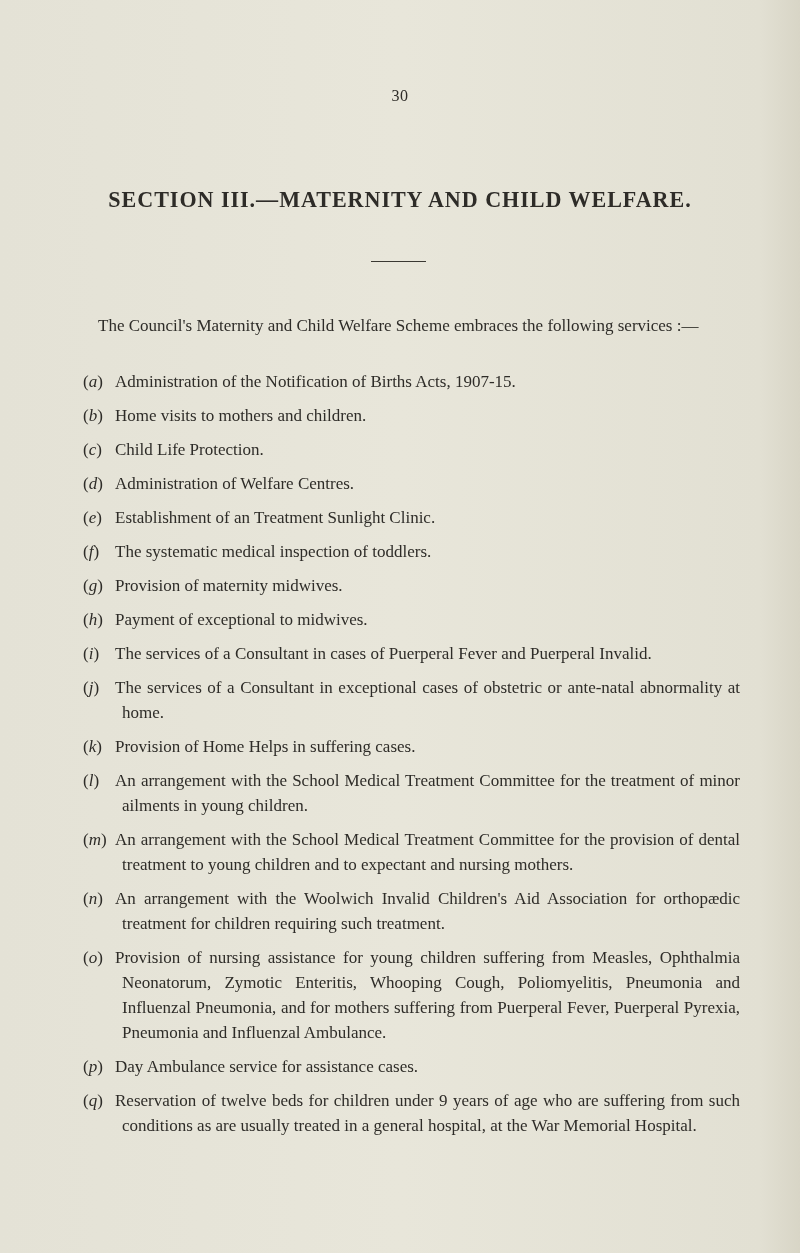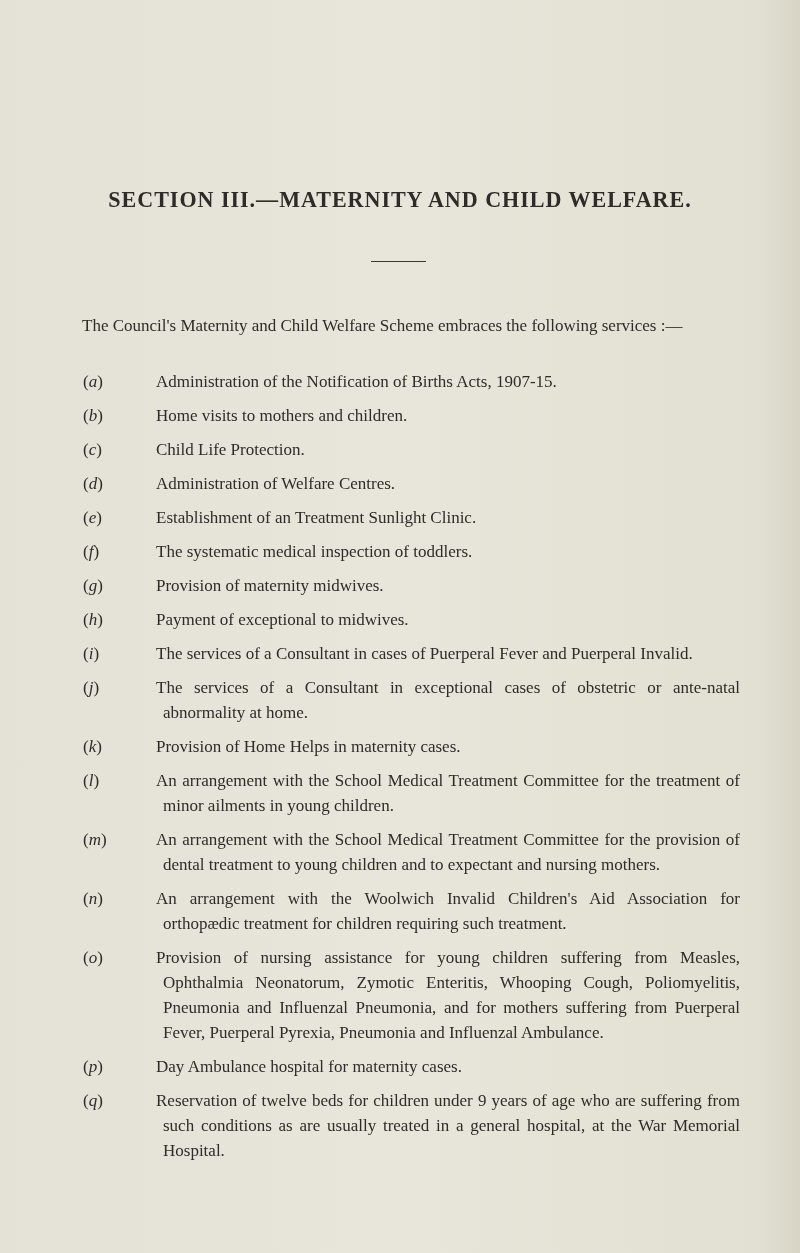--- a/index.html
+++ b/index.html
@@ -21,43 +21,44 @@
     .section-title {
       position: absolute; top: 187px; left: 0; width: 800px; text-align: center;
       font-size: 23px; font-weight: bold; letter-spacing: 1px;
       transform: scaleX(0.96);
     }
     .rule {
       position: absolute; top: 261px; left: 371px; width: 55px; height: 1px;
       background: #3a3832;
     }
     .intro {
-      position: absolute; top: 294px; left: 44px; width: 680px;
+      position: absolute; top: 294px; left: 60px; width: 680px;
       font-size: 17px; line-height: 29px; text-align: justify;
       text-indent: 38px;
     }
     .list {
       position: absolute; top: 369px; left: 83px; width: 657px;
       margin: 0; padding: 0; list-style: none;
       font-size: 17px;
     }
     .item {
       position: relative; padding-left: 32px; line-height: 25px;
       margin-bottom: 9px; text-align: justify;
     }
     .item .mark {
       position: absolute; left: 0; top: 0; font-style: normal;
     }
     .item .mark i { font-style: italic; }
-    .item .text { display: block; padding-left: 7px; text-indent: -7px; margin-left: 41px; }
+    .item .text { display: block; padding-left: 7px; text-indent: -7px; }
   </style>
 </head>
 <body>
 
 <div class="page">
+  <div class="page-number">30</div>
   <div class="section-title">SECTION III.—MATERNITY AND CHILD WELFARE.</div>
   <div class="rule"></div>
   <p class="intro">The Council's Maternity and Child Welfare Scheme embraces the following services :—</p>
 
   <ul class="list">
     <li class="item">
         <span class="mark">(<i>a</i>)</span>
         <span class="text">Administration of the Notification of Births Acts, 1907-15.</span>
       </li>
     <li class="item">
@@ -91,40 +92,40 @@
     <li class="item">
         <span class="mark">(<i>i</i>)</span>
         <span class="text">The services of a Consultant in cases of Puerperal Fever and Puerperal Invalid.</span>
       </li>
     <li class="item">
         <span class="mark">(<i>j</i>)</span>
         <span class="text">The services of a Consultant in exceptional cases of obstetric or ante-natal abnormality at home.</span>
       </li>
     <li class="item">
         <span class="mark">(<i>k</i>)</span>
-        <span class="text">Provision of Home Helps in maternity cases.</span>
+        <span class="text">Provision of Home Helps in suffering cases.</span>
       </li>
     <li class="item">
         <span class="mark">(<i>l</i>)</span>
         <span class="text">An arrangement with the School Medical Treatment Committee for the treatment of minor ailments in young children.</span>
       </li>
     <li class="item">
         <span class="mark">(<i>m</i>)</span>
         <span class="text">An arrangement with the School Medical Treatment Committee for the provision of dental treatment to young children and to expectant and nursing mothers.</span>
       </li>
     <li class="item">
         <span class="mark">(<i>n</i>)</span>
         <span class="text">An arrangement with the Woolwich Invalid Children's Aid Association for orthopædic treatment for children requiring such treatment.</span>
       </li>
     <li class="item">
         <span class="mark">(<i>o</i>)</span>
         <span class="text">Provision of nursing assistance for young children suffering from Measles, Ophthalmia Neonatorum, Zymotic Enteritis, Whooping Cough, Poliomyelitis, Pneumonia and Influenzal Pneumonia, and for mothers suffering from Puerperal Fever, Puerperal Pyrexia, Pneumonia and Influenzal Ambulance.</span>
       </li>
     <li class="item">
         <span class="mark">(<i>p</i>)</span>
-        <span class="text">Day Ambulance hospital for maternity cases.</span>
+        <span class="text">Day Ambulance service for assistance cases.</span>
       </li>
     <li class="item">
         <span class="mark">(<i>q</i>)</span>
         <span class="text">Reservation of twelve beds for children under 9 years of age who are suffering from such conditions as are usually treated in a general hospital, at the War Memorial Hospital.</span>
       </li>
   </ul>
 </div>
 
 </body></html>

